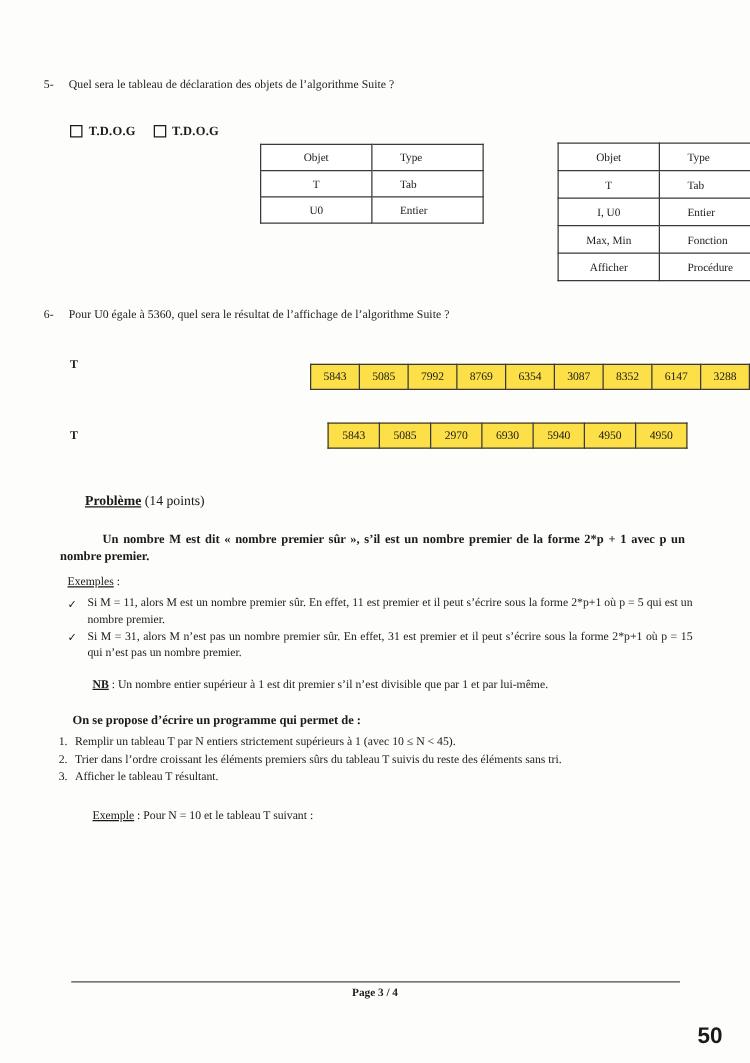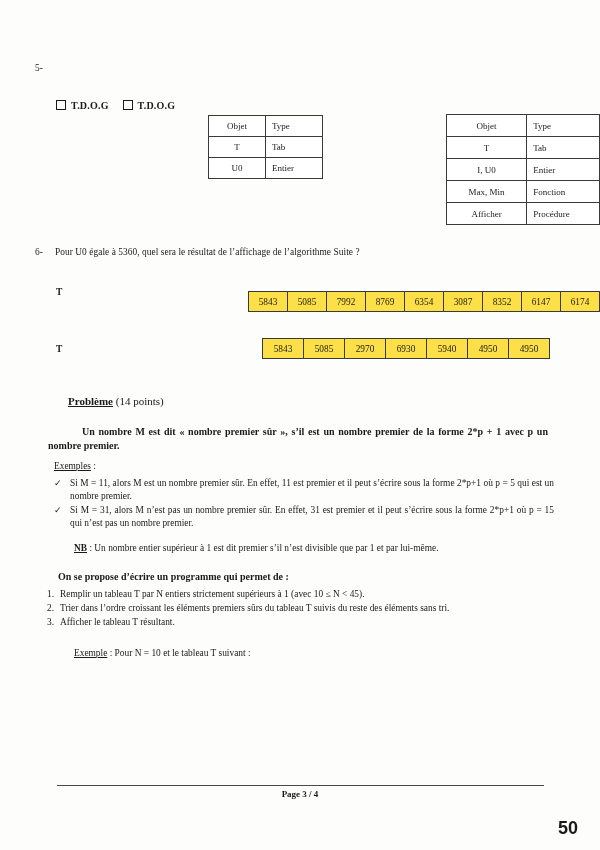--- a/index.html
+++ b/index.html
@@ -64,21 +64,21 @@
 
   
   .tdog {
     position: absolute;
     border-collapse: collapse;
     font-size: 9px;
     background: #fff;
   }
   .tdog td {
     border: 1.1px solid #3a3a3a;
-    padding: 2px 6px;
+    padding: 2px 22px;
     text-align: center;
     white-space: nowrap;
   }
   .tdog td.type-col { text-align: left; }
 
   #tdog-left { left: 208px; top: 115px; }
   #tdog-left td { height: 16px; }
   #tdog-left td:first-child { width: 44px; }
   #tdog-left td:last-child  { width: 44px; }
 
@@ -220,20 +220,21 @@
     margin-left: 33px;
   }
 </style>
 </head>
 <body>
 
 <div class="page">
 
   <div class="q-row" style="left:35px; top:62px; width:520px;">
     <span class="q-num">5-</span>
+    <span class="q-text">Quel sera le tableau de déclaration des objets de l’algorithme Suite ?</span>
   </div>
 
   <div class="cb-line">
     <span class="cb-item">
       <span class="cb-box"></span>
       <span class="cb-label">T.D.O.G</span>
     </span>
     <span class="cb-item">
       <span class="cb-box"></span>
       <span class="cb-label">T.D.O.G</span>
@@ -292,21 +293,21 @@
     <tbody>
         <tr>
       <td>5843</td>
       <td>5085</td>
       <td>7992</td>
       <td>8769</td>
       <td>6354</td>
       <td>3087</td>
       <td>8352</td>
       <td>6147</td>
-      <td>6174</td>
+      <td>3288</td>
     </tr>
   </tbody>
     </table>
 
   <div class="arr-label" style="left:56px; top:344px;">T</div>
   <table class="arr" id="arr2">
     <tbody>
         <tr>
       <td>5843</td>
       <td>5085</td>

